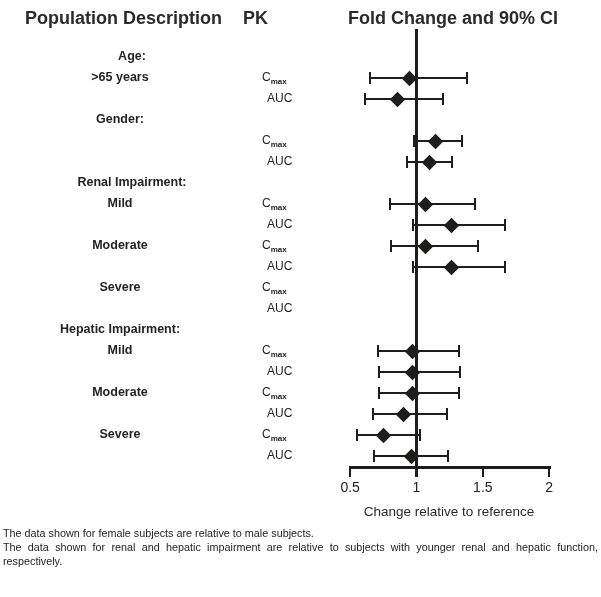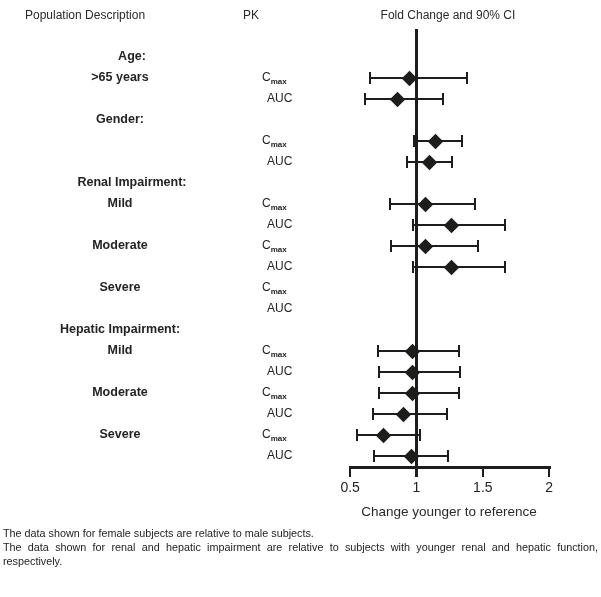--- a/index.html
+++ b/index.html
@@ -1,21 +1,21 @@
 <!DOCTYPE html>
 <html><head>
 <meta charset="utf-8">
 <style>
   html,body{margin:0;padding:0;background:#ffffff;}
   #screen{
     position:relative;width:601px;height:597px;background:#ffffff;overflow:hidden;
     font-family:"Liberation Sans", sans-serif;color:#232323;
   }
   .abs{position:absolute;}
-  .col-header{font-size:12px;font-weight:400;color:#2a2a2a;white-space:nowrap;}
+  .col-header{font-size:18px;font-weight:700;color:#2a2a2a;white-space:nowrap;}
   .group-label{font-size:12.5px;font-weight:700;color:#232323;text-align:center;white-space:nowrap;}
   .pop-label{font-size:12.5px;font-weight:700;color:#232323;text-align:center;white-space:nowrap;}
   .pk-label{font-size:12px;font-weight:400;color:#232323;white-space:nowrap;}
   .pk-label sub{font-size:8px;line-height:0;font-weight:bold;}
   .ref-line{background:#1d1d1b;width:2.5px;}
   .axis-line{background:#1d1d1b;height:3px;}
   .x-tick{background:#1d1d1b;width:2.5px;height:11px;}
   .x-tick-label{font-size:14px;color:#232323;text-align:center;}
   .axis-title{font-size:13.5px;color:#2a2a2a;text-align:center;}
   .ci-bar{background:#1d1d1b;height:2px;}
@@ -125,20 +125,20 @@
       <div class="abs ci-cap" style="left: 355.785px; top: 429px;"></div>
       <div class="abs ci-cap" style="left: 419.481px; top: 429px;"></div>
       <div class="abs diamond" style="left: 377.825px; top: 429.5px;"></div>
       <div class="abs pk-label" style="left: 267px; top: 448px; width: 45px;">AUC</div>
       <div class="abs ci-bar" style="left: 374.036px; top: 455px; width: 74.312px;"></div>
       <div class="abs ci-cap" style="left: 373.036px; top: 450px;"></div>
       <div class="abs ci-cap" style="left: 447.348px; top: 450px;"></div>
       <div class="abs diamond" style="left: 405.692px; top: 450.5px;"></div>
     </div>
 
-  <div class="abs axis-title" style="left:349px;top:504px;width:200px;">Change younger to reference</div>
+  <div class="abs axis-title" style="left:349px;top:504px;width:200px;">Change relative to reference</div>
 
   <div class="footnotes">
     <p class="footnote">The data shown for female subjects are relative to male subjects.</p>
     <p class="footnote justify">The data shown for renal and hepatic impairment are relative to subjects with younger renal and hepatic function, respectively.</p>
   </div>
 
 </div>
 
 </body></html>

